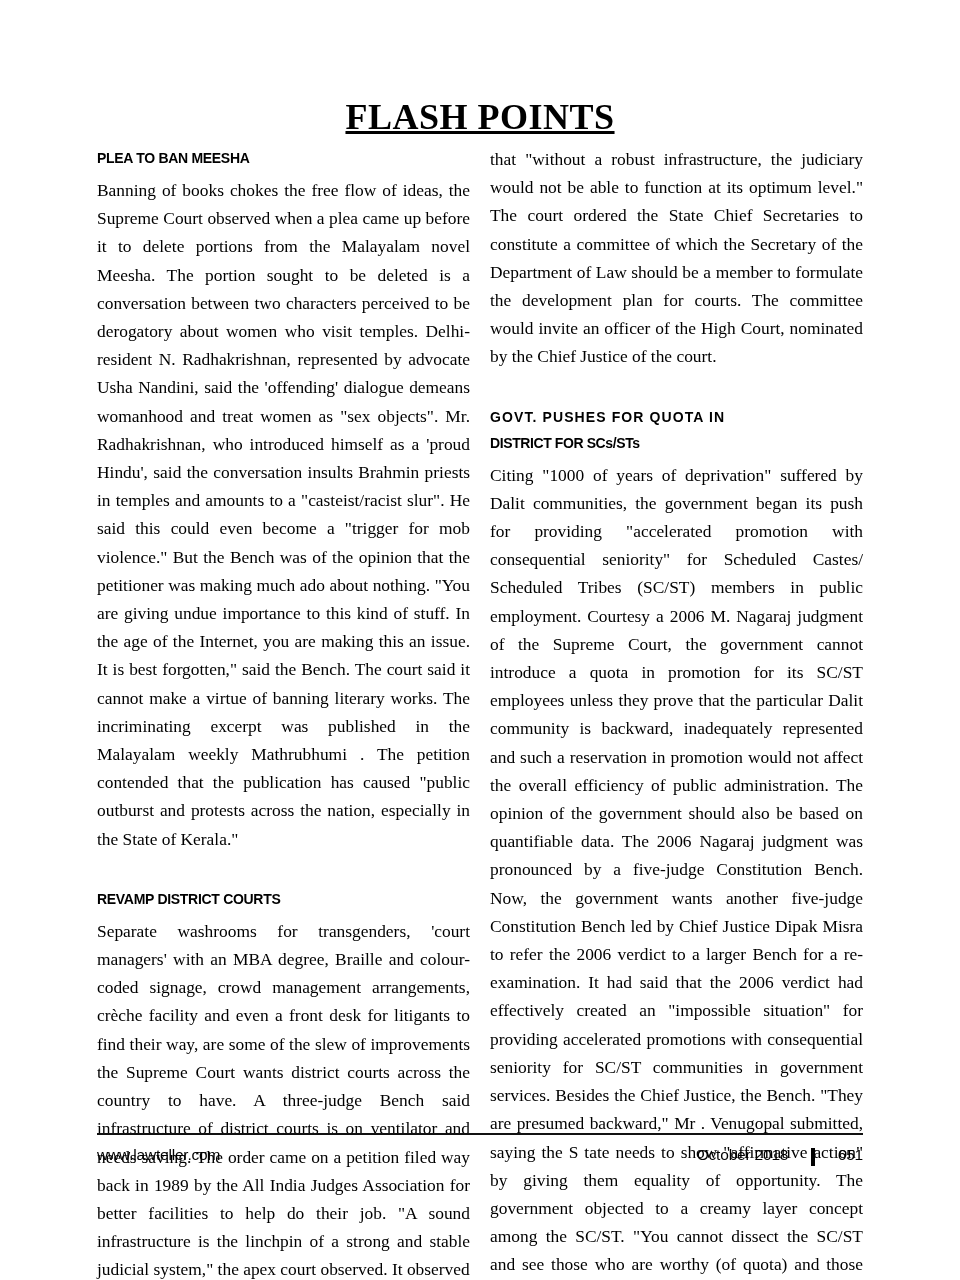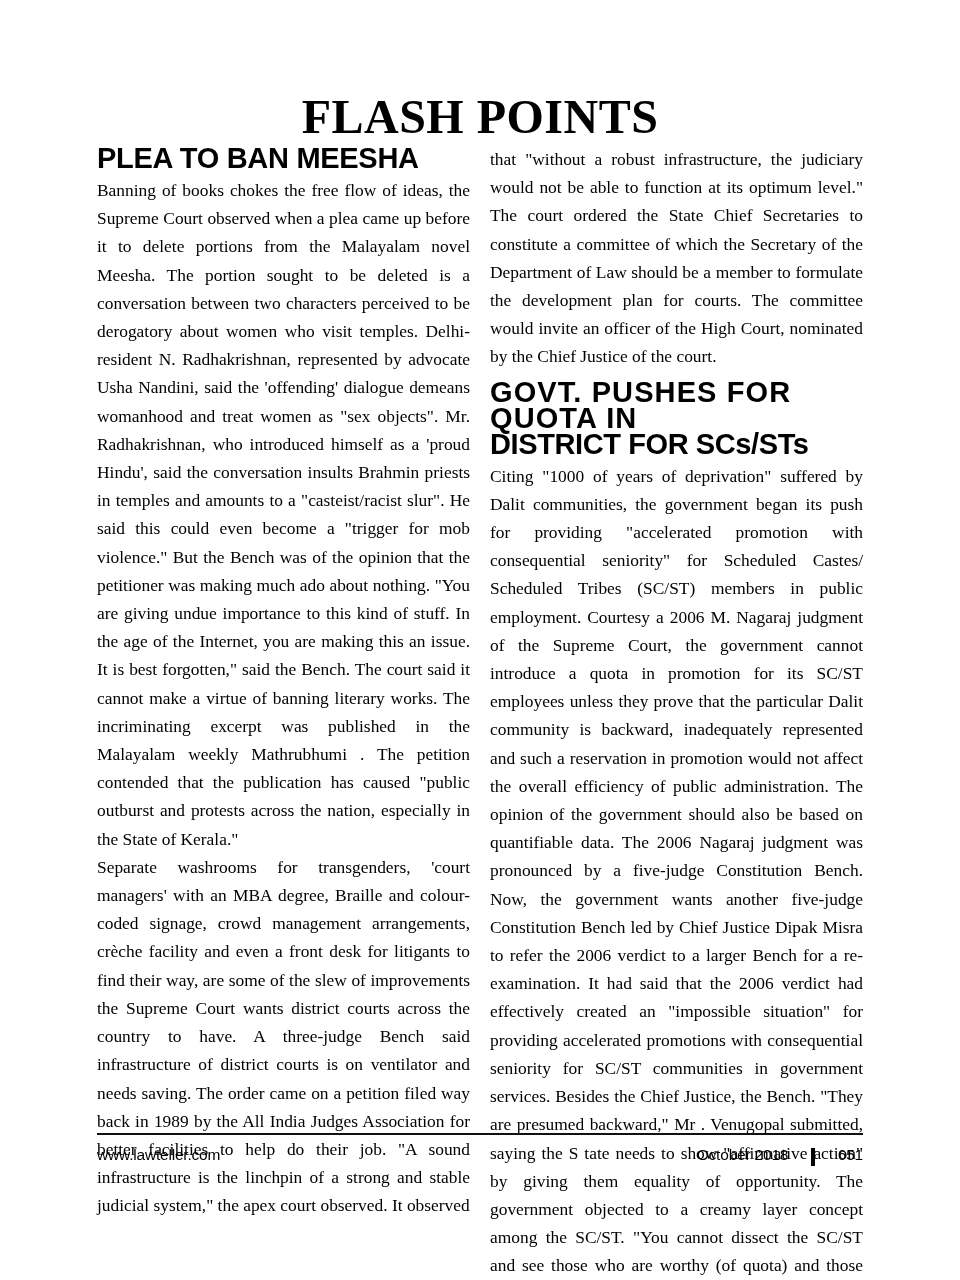--- a/index.html
+++ b/index.html
@@ -29,25 +29,26 @@
   .masthead {
     position: absolute;
     left: 97px;
     top: 96px;
     width: 766px;
     text-align: center;
   }
   .masthead-title {
     font-family: "Liberation Serif", serif;
     font-weight: bold;
-    font-size: 48px;
+    font-size: 36px;
     line-height: 42px;
     letter-spacing: 0.5px;
     color: #000000;
     white-space: nowrap;
+    text-decoration: underline;
   }
 
   
   .columns {
     position: absolute;
     left: 97px;
     top: 145px;
     width: 766px;
     height: 975px;
     display: flex;
@@ -55,35 +56,35 @@
     justify-content: space-between;
   }
   .column {
     width: 373px;
   }
 
   
   .section-head {
     font-family: "Liberation Sans", sans-serif;
     font-weight: bold;
-    font-size: 29px;
+    font-size: 14px;
     line-height: 26px;
     letter-spacing: -0.3px;
     color: #000000;
     margin: 0 0 5px 0;
   }
   .section-head.spaced-line {
     letter-spacing: 1.1px;
   }
   .section-head .head-line-2 {
     display: block;
     letter-spacing: -0.4px;
   }
   .head-gap-top {
-    margin-top: 8px;
+    margin-top: 33px;
   }
 
   
   .body-text {
     font-family: "Liberation Serif", serif;
     font-size: 17.4px;
     line-height: 28.2px;
     text-align: justify;
     text-justify: inter-word;
     color: #000000;
@@ -146,20 +147,21 @@
     <div class="masthead-title">FLASH POINTS</div>
   </div>
 
   <div class="columns">
 
     <div class="column">
 
       <h2 class="section-head">PLEA TO BAN MEESHA</h2>
       <p class="body-text">Banning of books chokes the free flow of ideas, the Supreme Court observed when a plea came up before it to delete portions from the Malayalam novel Meesha. The portion sought to be deleted is a conversation between two characters perceived to be derogatory about women who visit temples. Delhi-resident N. Radhakrishnan, represented by advocate Usha Nandini, said the 'offending' dialogue demeans womanhood and treat women as "sex objects". Mr. Radhakrishnan, who introduced himself as a 'proud Hindu', said the conversation insults Brahmin priests in temples and amounts to a "casteist/racist slur". He said this could even become a "trigger for mob violence." But the Bench was of the opinion that the petitioner was making much ado about nothing. "You are giving undue importance to this kind of stuff. In the age of the Internet, you are making this an issue. It is best forgotten," said the Bench. The court said it cannot make a virtue of banning literary works. The incriminating excerpt was published in the Malayalam weekly Mathrubhumi . The petition contended that the publication has caused "public outburst and protests across the nation, especially in the State of Kerala."</p>
 
+      <h2 class="section-head head-gap-top">REVAMP DISTRICT COURTS</h2>
       <p class="body-text">Separate washrooms for transgenders, 'court managers' with an MBA degree, Braille and colour-coded signage, crowd management arrangements, crèche facility and even a front desk for litigants to find their way, are some of the slew of improvements the Supreme Court wants district courts across the country to have. A three-judge Bench said infrastructure of district courts is on ventilator and needs saving. The order came on a petition filed way back in 1989 by the All India Judges Association for better facilities to help do their job. "A sound infrastructure is the linchpin of a strong and stable judicial system," the apex court observed. It observed</p>
 
     </div>
 
     <div class="column">
 
       <p class="body-text">that "without a robust infrastructure, the judiciary would not be able to function at its optimum level." The court ordered the State Chief Secretaries to constitute a committee of which the Secretary of the Department of Law should be a member to formulate the development plan for courts. The committee would invite an officer of the High Court, nominated by the Chief Justice of the court.</p>
 
       <h2 class="section-head spaced-line head-gap-top"><span>GOVT. PUSHES FOR QUOTA IN</span><span class="head-line-2">DISTRICT FOR SCs/STs</span></h2>
       <p class="body-text">Citing "1000 of years of deprivation" suffered by Dalit communities, the government began its push for providing "accelerated promotion with consequential seniority" for Scheduled Castes/ Scheduled Tribes (SC/ST) members in public employment. Courtesy a 2006 M. Nagaraj judgment of the Supreme Court, the government cannot introduce a quota in promotion for its SC/ST employees unless they prove that the particular Dalit community is backward, inadequately represented and such a reservation in promotion would not affect the overall efficiency of public administration. The opinion of the government should also be based on quantifiable data. The 2006 Nagaraj judgment was pronounced by a five-judge Constitution Bench. Now, the government wants another five-judge Constitution Bench led by Chief Justice Dipak Misra to refer the 2006 verdict to a larger Bench for a re-examination. It had said that the 2006 verdict had effectively created an "impossible situation" for providing accelerated promotions with consequential seniority for SC/ST communities in government services. Besides the Chief Justice, the Bench. "They are presumed backward," Mr . Venugopal submitted, saying the S tate needs to show "affirmative action" by giving them equality of opportunity. The government objected to a creamy layer concept among the SC/ST. "You cannot dissect the SC/ST and see those who are worthy (of quota) and those who are not," Mr. Venugopal submitted.</p>

